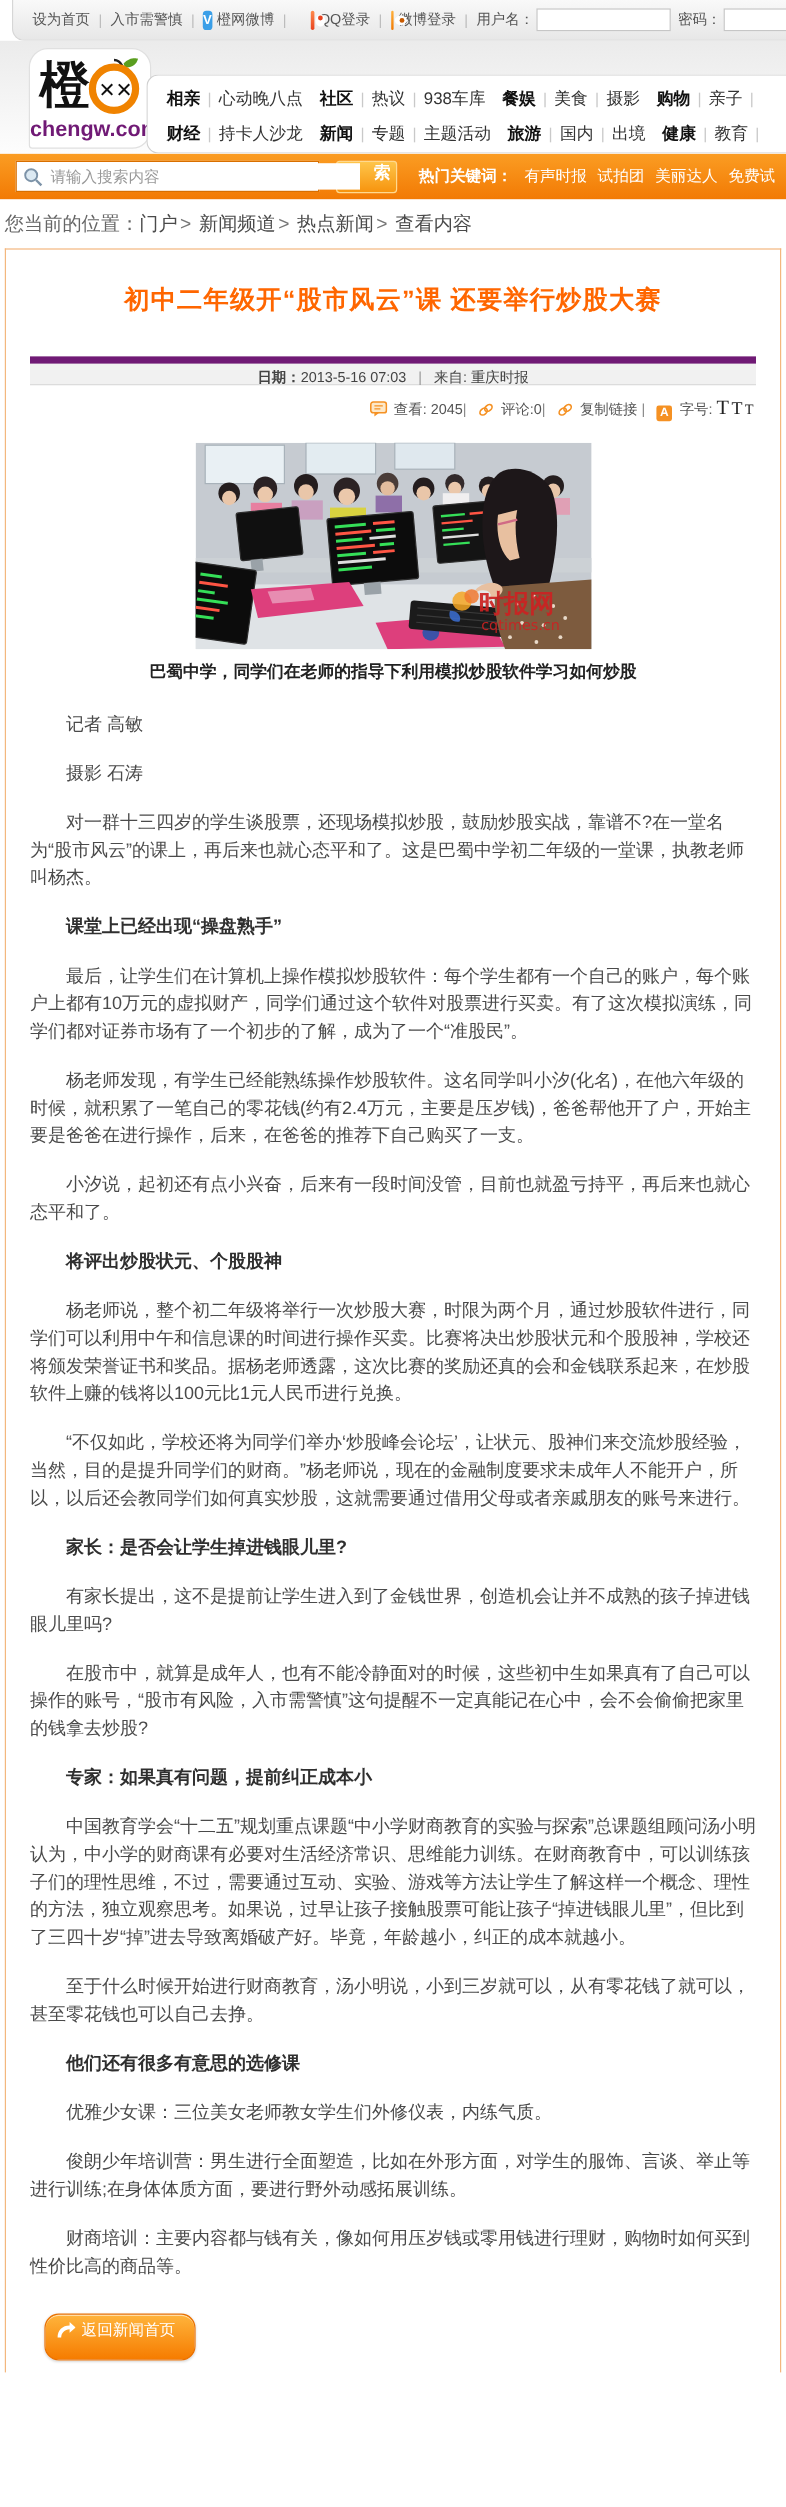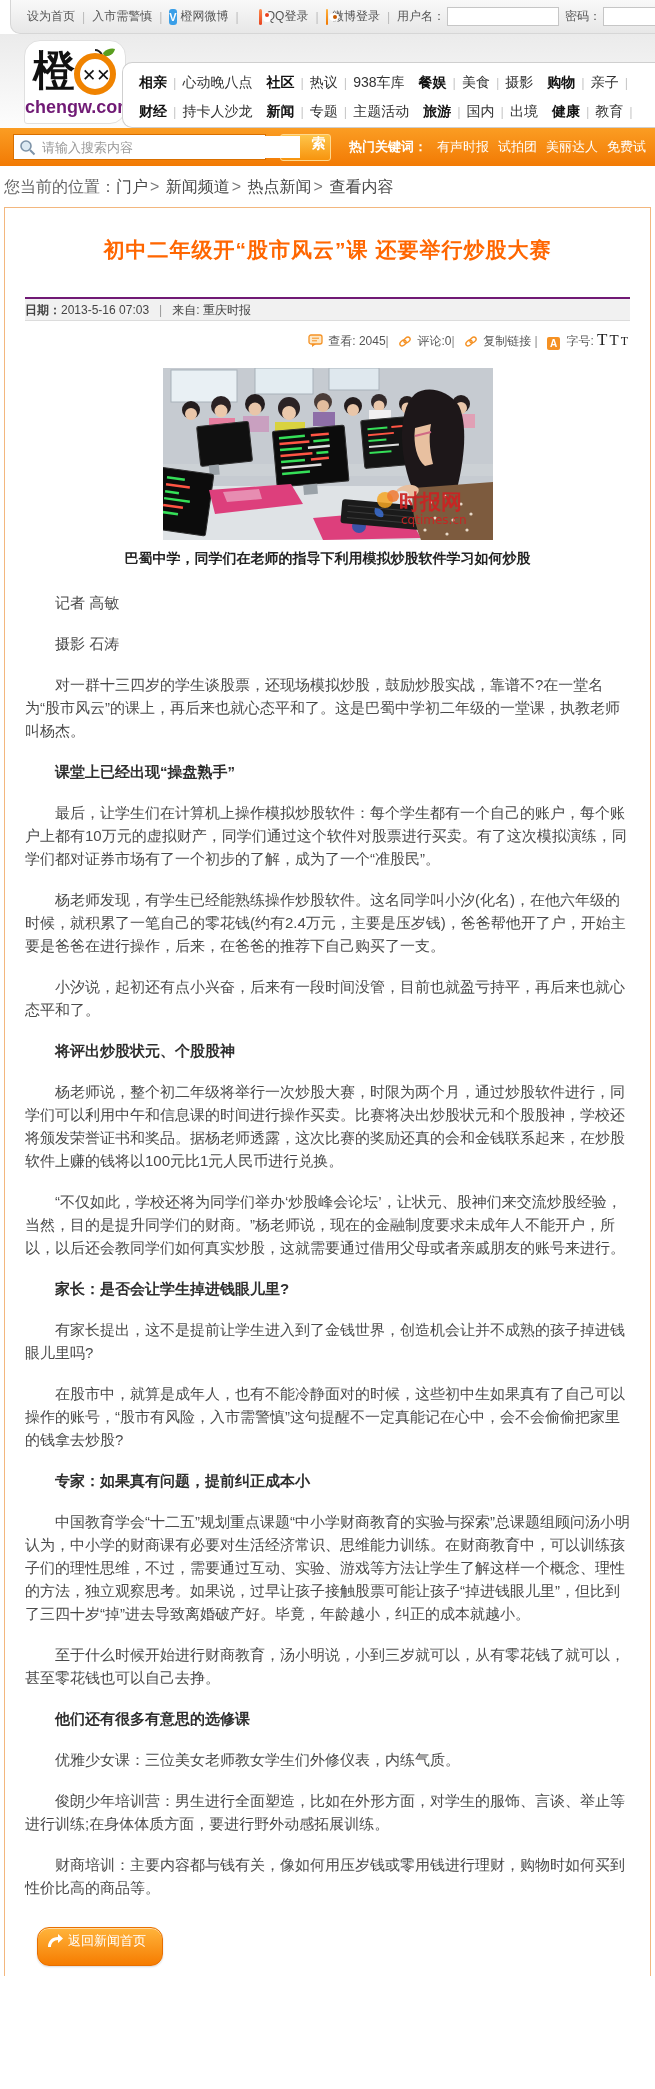--- a/index.html
+++ b/index.html
@@ -78,22 +78,22 @@
     margin: 9px 4px 0 4px; background: #fff;
     border: 1px solid #f3b77e; border-bottom: none;
     padding: 0 20px 10px 20px; position: relative;
   }
   .article-title {
     margin-top: 28px; text-align: center;
     font-size: 21px; font-weight: bold; color: #ff6600; letter-spacing: 1px;
   }
   .datebar {
     margin-top: 33px; height: 24px; line-height: 22px;
-    background: #f1f1f1; border-top: 2px solid #701a75; border-bottom: 1px solid #dcdcdc;
-    font-size: 12px; color: #444;
+    background: #f1f1f1; border-top: 6px solid #701a75; border-bottom: 1px solid #dcdcdc;
+    text-align: center; font-size: 12px; color: #444;
   }
   .datebar b { font-weight: bold; }
   .datebar .dsep { color:#999; margin: 0 10px; }
   .metabar { margin-top: 9px; text-align: right; font-size: 12px; color: #555; padding-right: 2px; }
   .metabar svg { vertical-align: -3px; margin: 0 2px 0 6px; }
   .a-icon { display:inline-block; width:13px; height:13px; background:#f59123; color:#fff; border-radius:2px;
             font-size:10px; font-weight:bold; text-align:center; line-height:13px; vertical-align:-2px; margin:0 3px 0 6px; }
   .t-opts { font-family: "Liberation Serif", serif; color:#222; cursor:pointer; }
   .t1{font-size:17px;} .t2{font-size:15px; margin-left:2px;} .t3{font-size:12px; margin-left:2px;}
   .msep { color:#888; }

